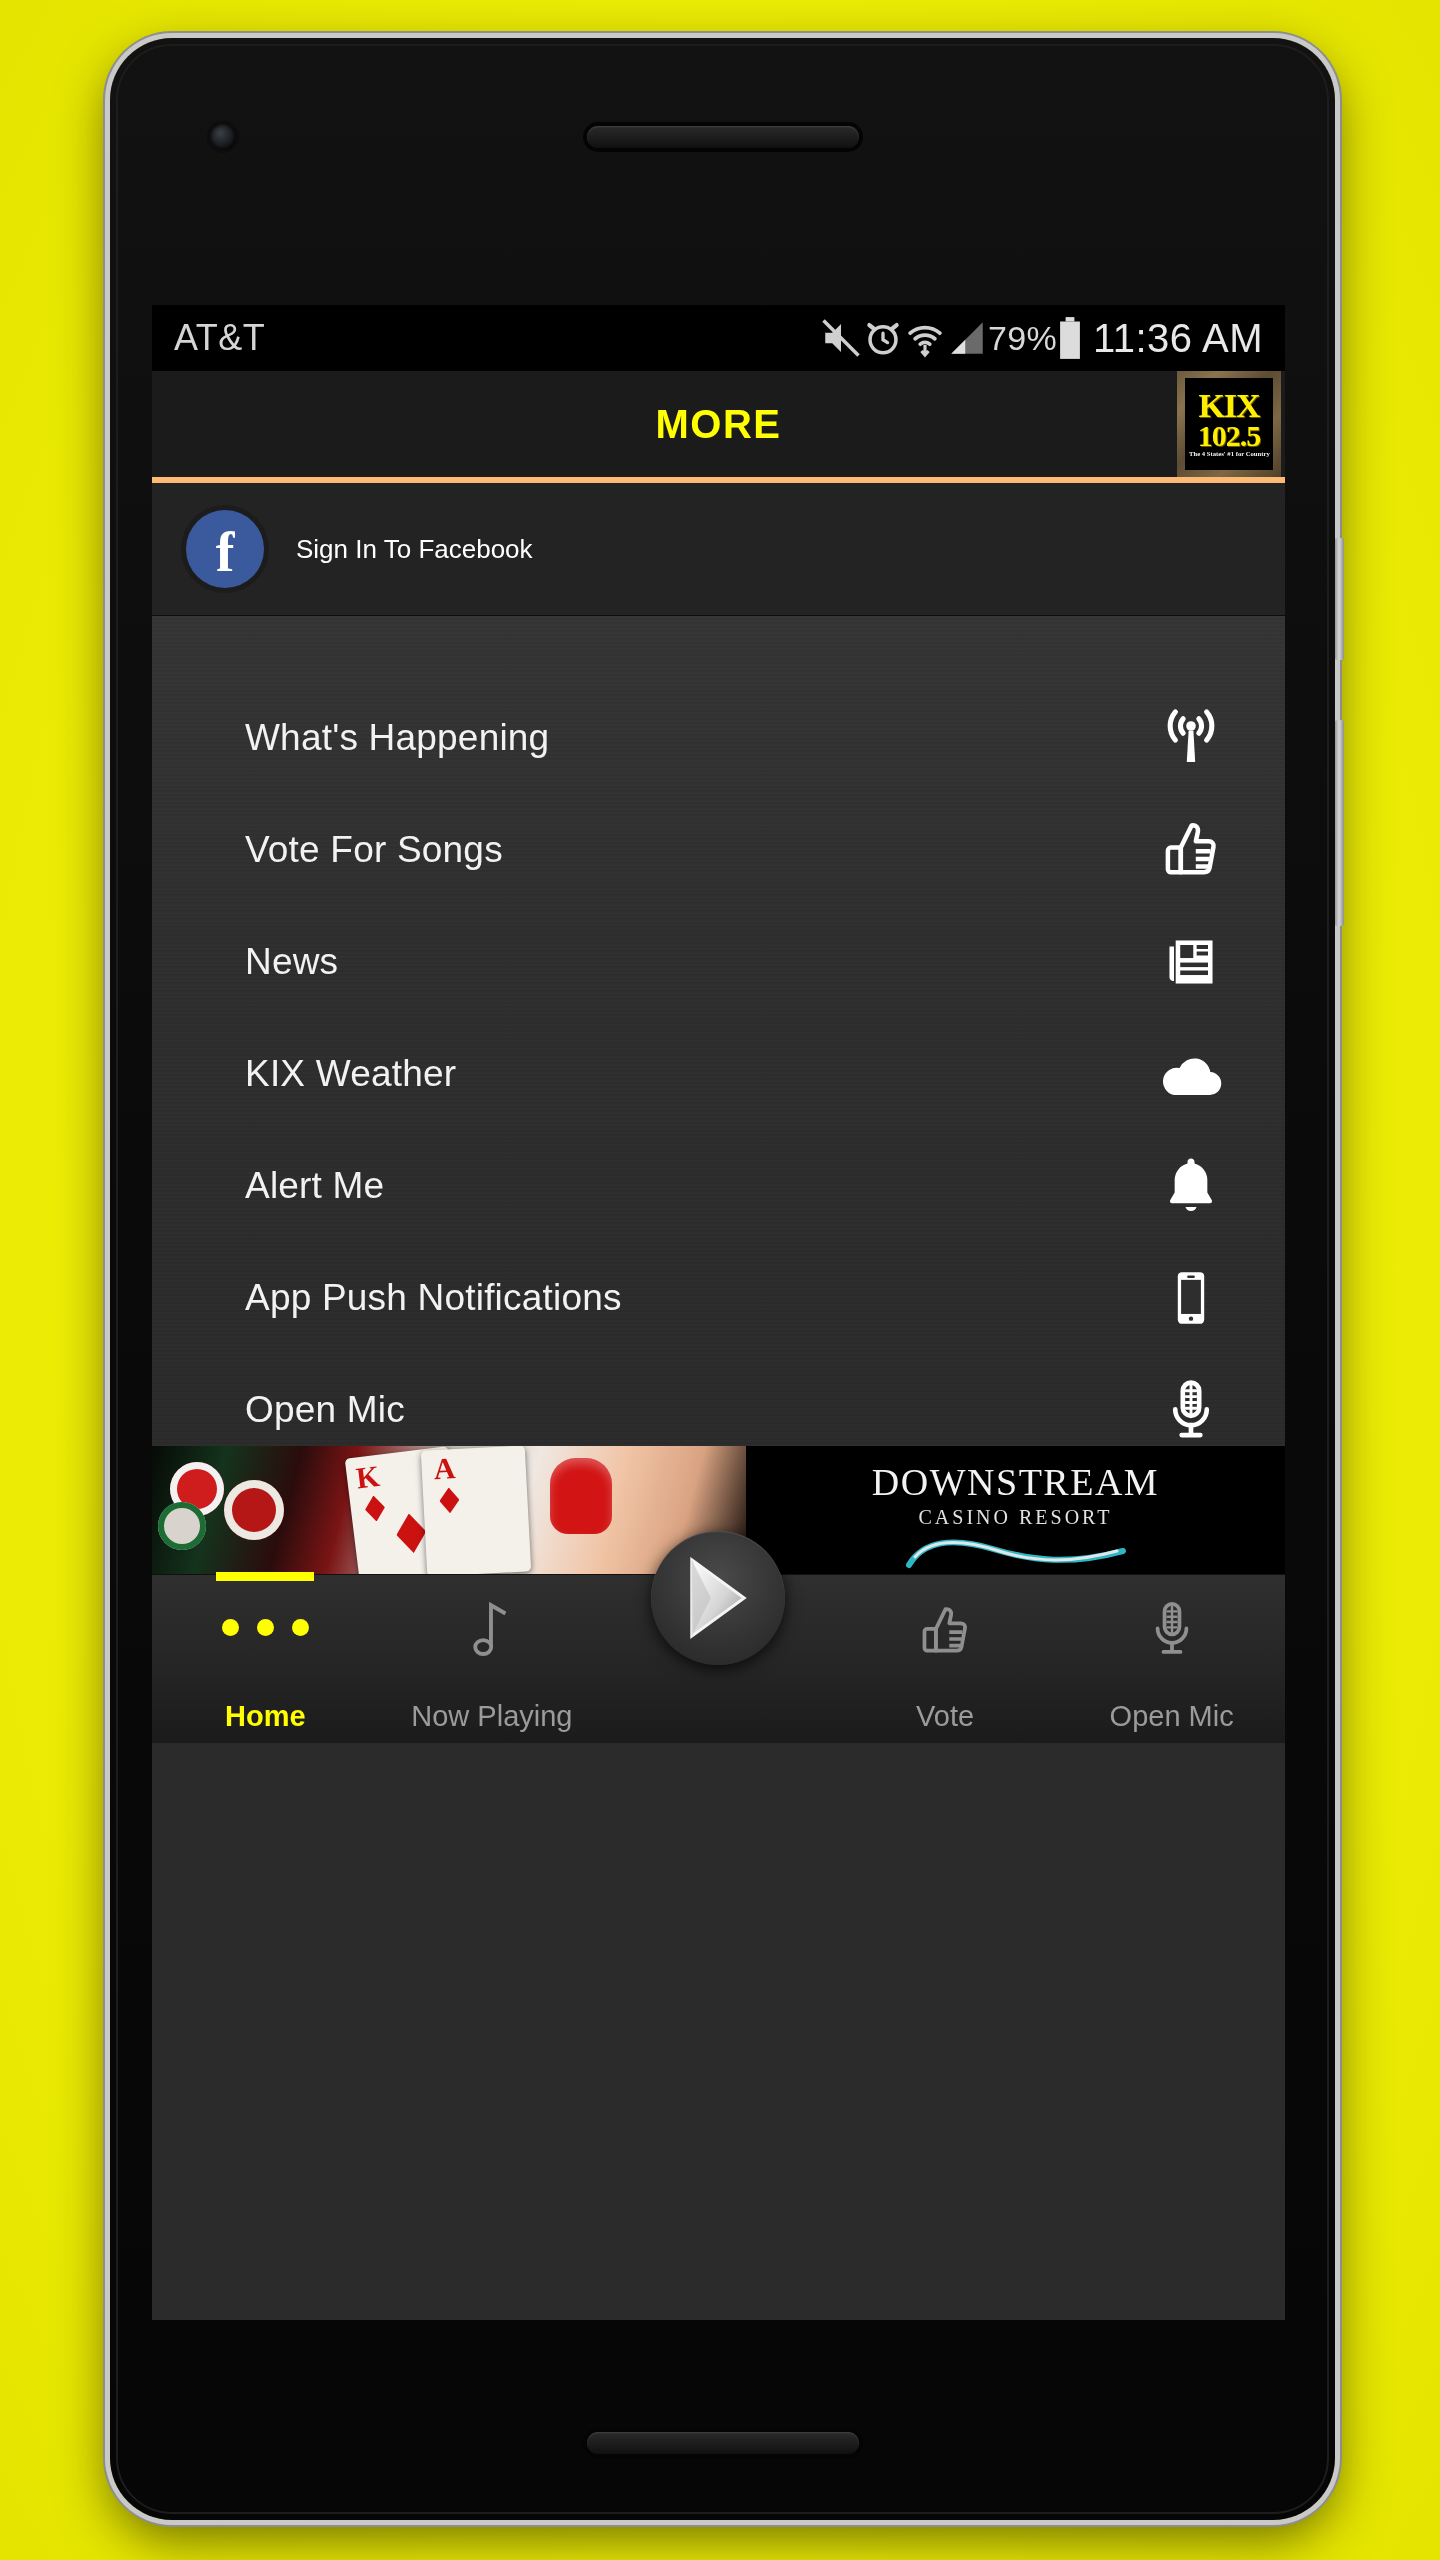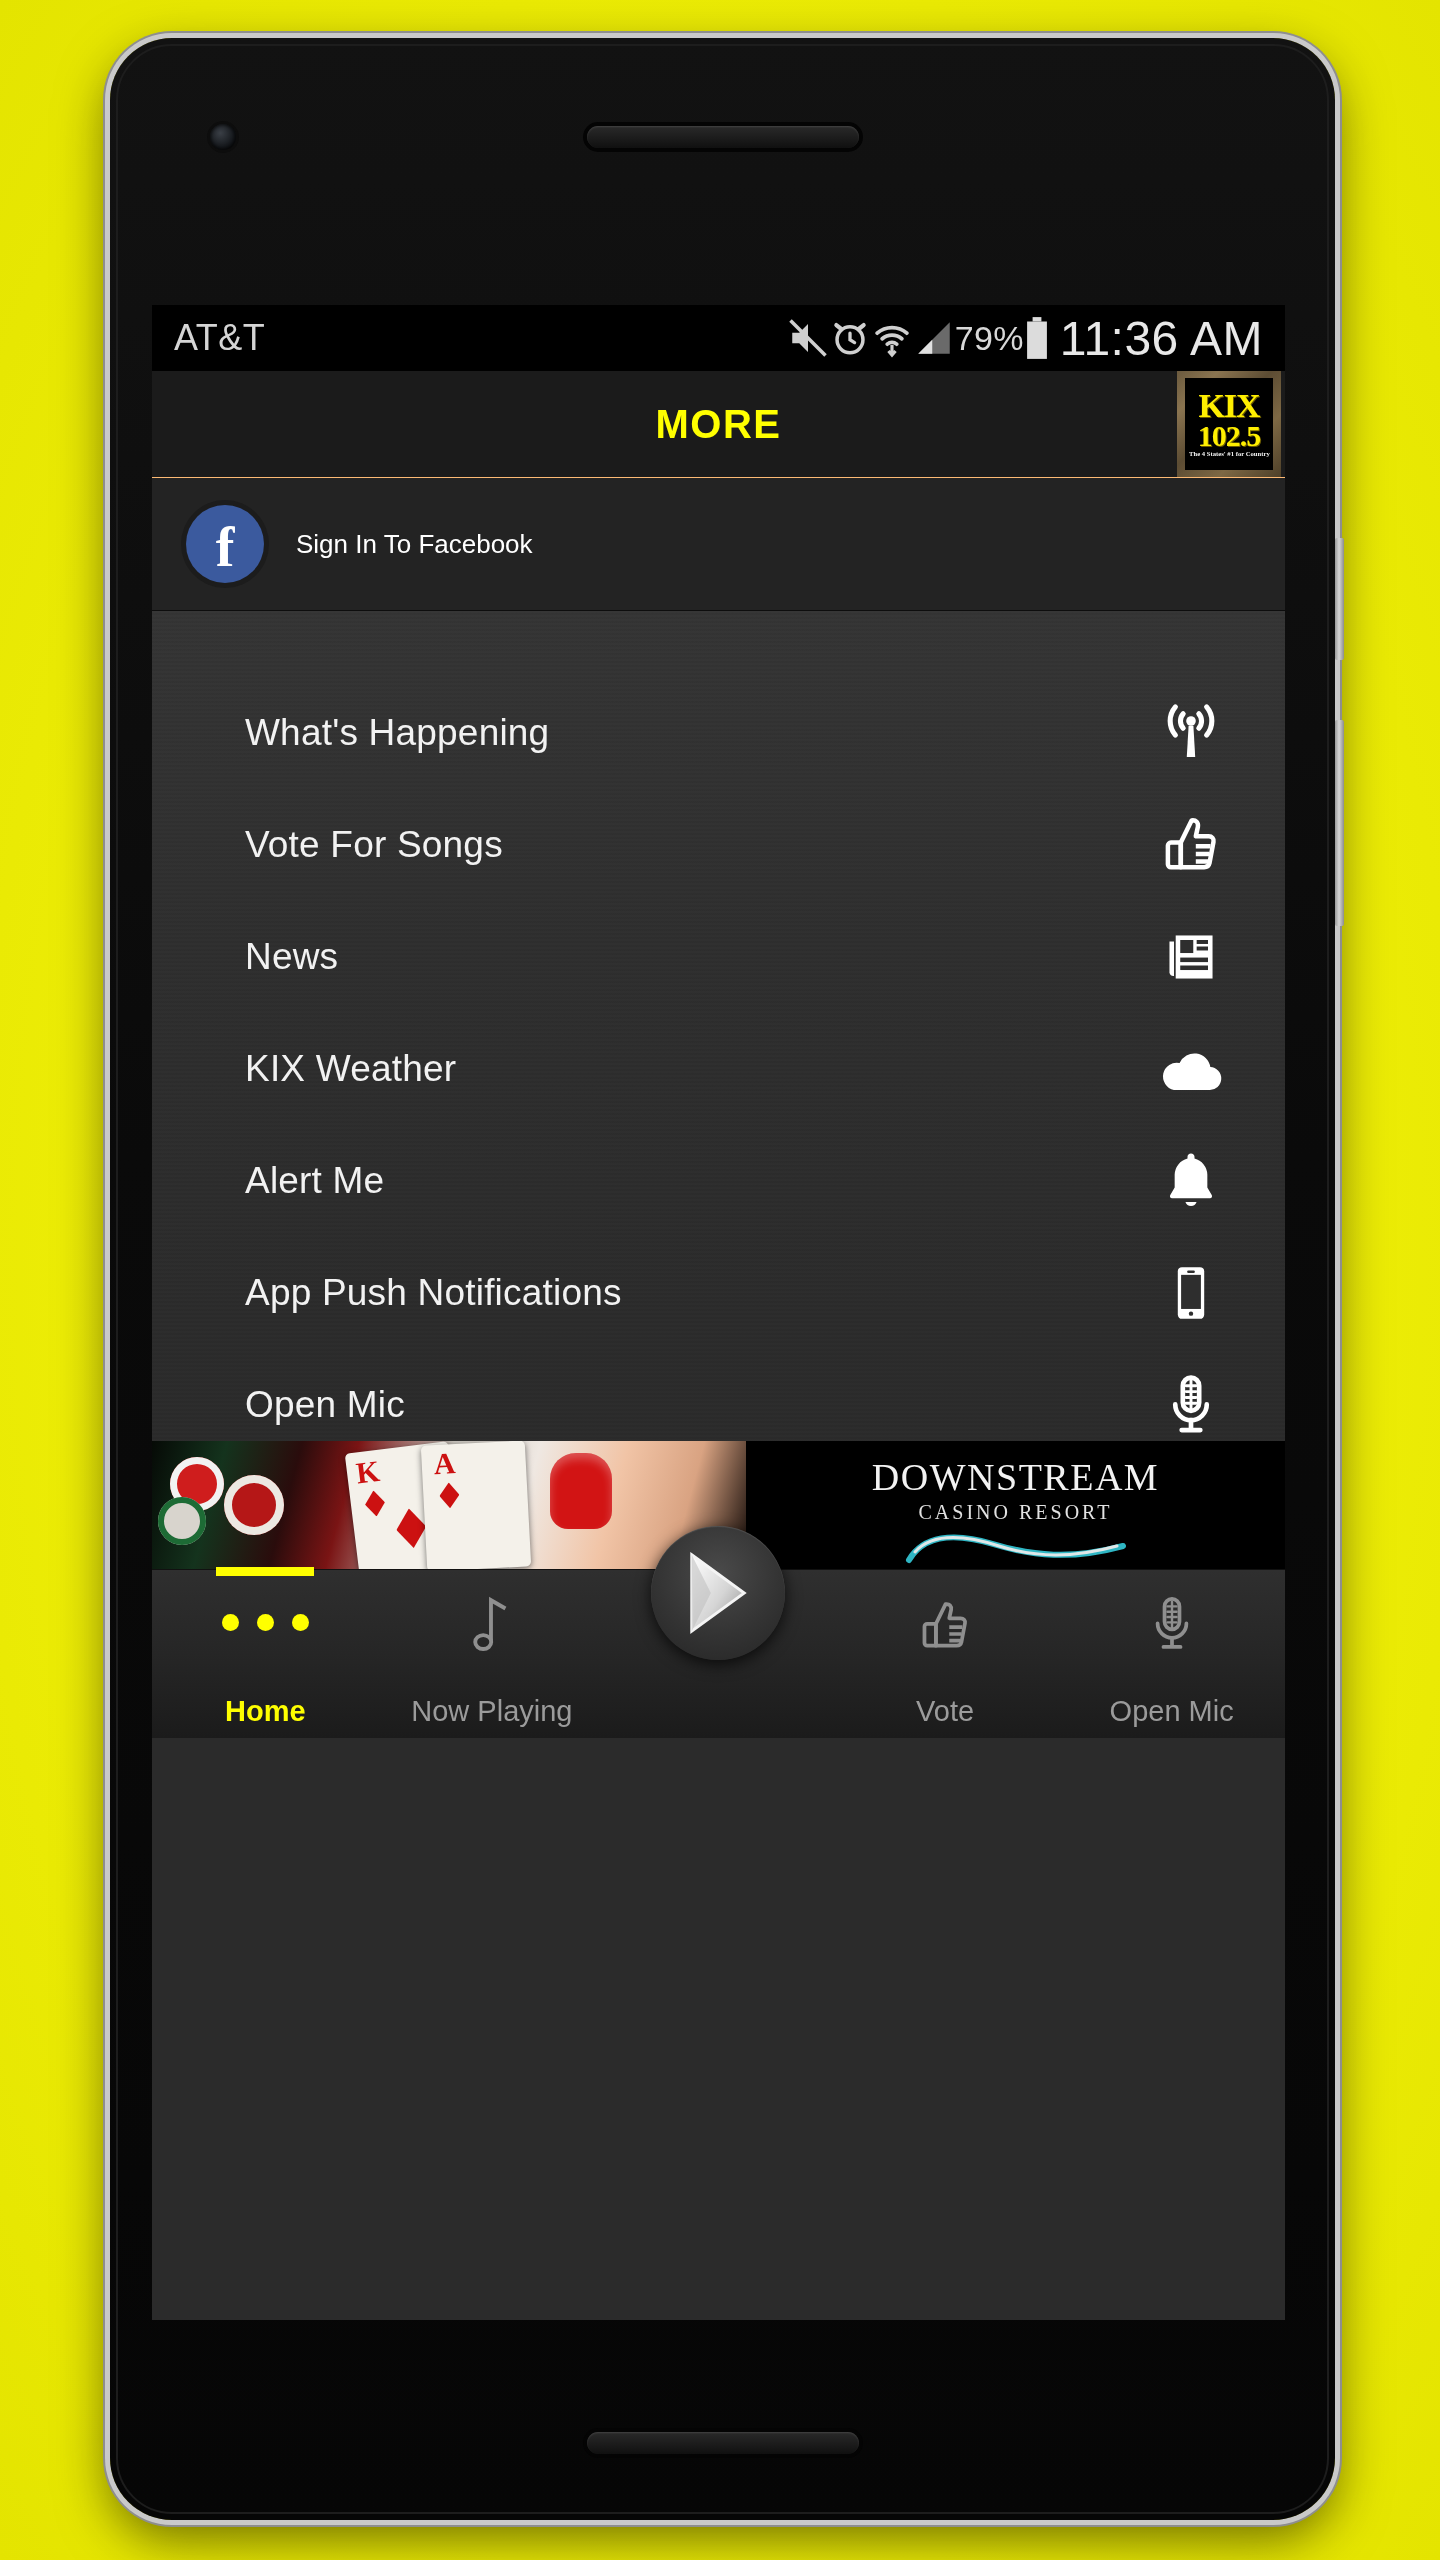--- a/index.html
+++ b/index.html
@@ -42,26 +42,26 @@
     background:#2b2b2b;overflow:hidden;
   }
 
   
   .statusbar{height:66px;background:#000;display:flex;align-items:center;
     padding:0 22px;color:#d8d8d8;}
   .carrier{font-size:36px;letter-spacing:.5px;color:#d5d5d5;}
   .sb-right{margin-left:auto;display:flex;align-items:center;gap:0;}
   .sb-icon{display:flex;align-items:center;}
   .batt-pct{font-size:34px;color:#d8d8d8;letter-spacing:.3px;}
-  .clock{font-size:48px;color:#e8e8e8;letter-spacing:.5px;margin-left:10px;}
+  .clock{font-size:40px;color:#e8e8e8;letter-spacing:.5px;margin-left:10px;}
 
   
   .titlebar{position:relative;height:106px;background:#1b1b1b;
     display:flex;align-items:center;justify-content:center;
-    border-bottom:1px solid #fdba74;}
+    border-bottom:6px solid #fdba74;}
   .title{color:#ffff00;font-size:40px;font-weight:bold;letter-spacing:1.5px;}
   .logo{position:absolute;right:4px;top:0;width:104px;height:106px;
     background:
       linear-gradient(135deg,#6b5a3e 0%,#8a7450 20%,#5c4c33 45%,#7d6844 70%,#4e4029 100%);
     display:flex;align-items:center;justify-content:center;}
   .logo-inner{width:88px;height:92px;background:#000;
     display:flex;flex-direction:column;align-items:center;justify-content:center;
     line-height:.92;}
   .logo-kix{color:#ffef00;font-family:"Liberation Serif",serif;font-weight:bold;
     font-size:34px;letter-spacing:-1px;text-shadow:1px 1px 0 #6b5a00;}

